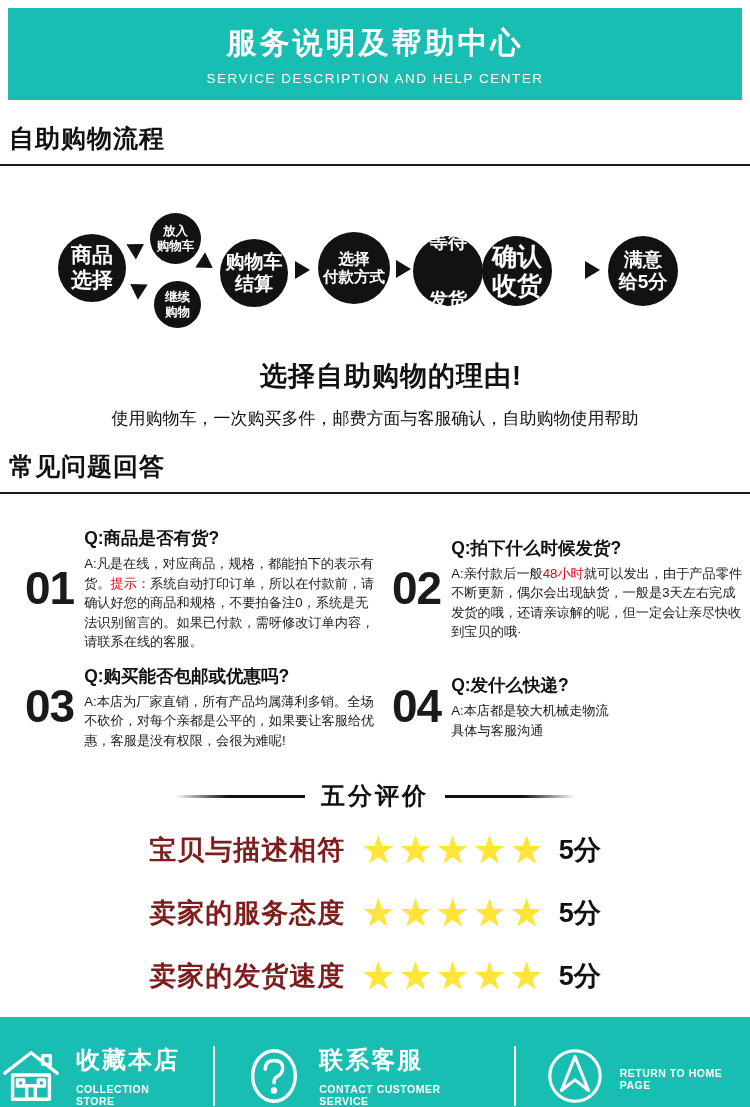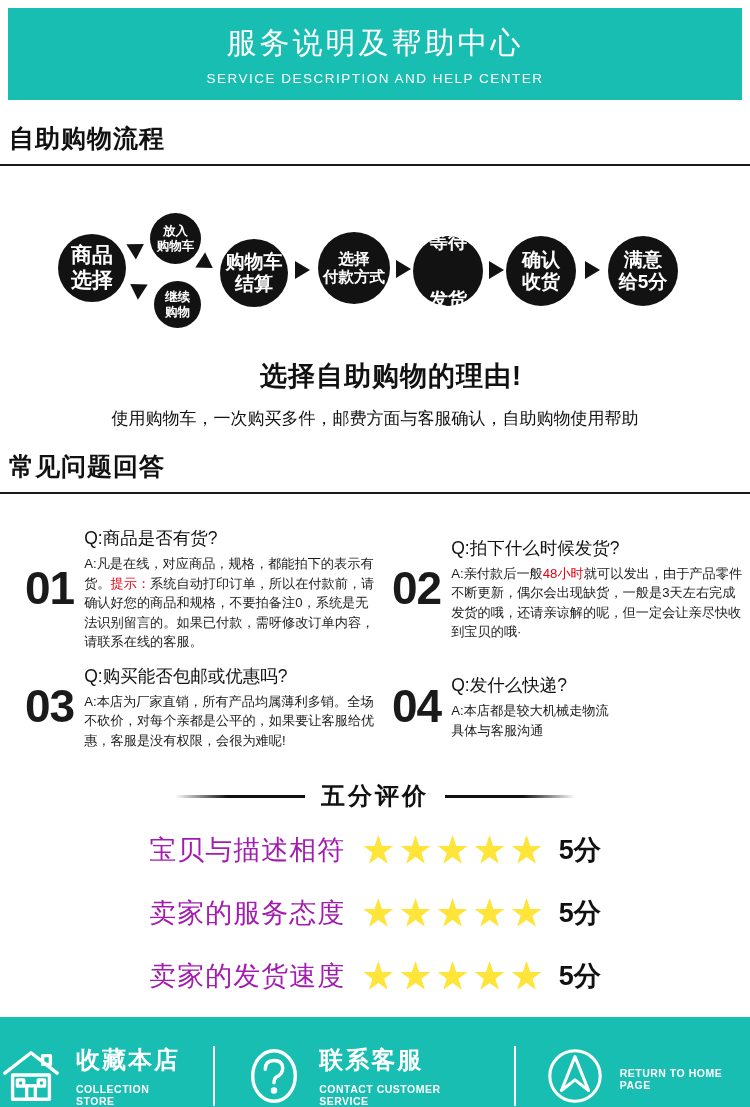--- a/index.html
+++ b/index.html
@@ -3,72 +3,72 @@
 <meta charset="utf-8">
 <style>
   * { box-sizing: border-box; margin: 0; padding: 0; }
   html,body { background:#fff; }
   body { font-family: "Liberation Sans", "DejaVu Sans", sans-serif; }
   .page { position: relative; width: 750px; height: 1107px; background: #fff; overflow: hidden; margin: 0 auto; }
 
   
   .header-band { margin: 8px 8px 0 8px; height: 92px; background: #18BEB2; color:#fff;
     display:flex; flex-direction:column; align-items:center; justify-content:center; }
-  .header-title { font-size: 30px; font-weight: 400; letter-spacing: 3px; text-align: right; }
+  .header-title { font-size: 30px; font-weight: 700; letter-spacing: 3px; text-align: right; }
   .header-sub { font-size: 13.5px; font-weight: 400; letter-spacing: 1.5px; margin-top: 7px; }
 
   
   .section-head { margin-top: 22px; padding: 0 16px 9px 9px; border-bottom: 2px solid #1a1a1a;
     font-size: 25px; font-weight: 600; color:#111; letter-spacing: 1px; }
 
   
   .flow { position: relative; height: 180px; }
   .fcircle { position:absolute; background:#121212; color:#fff; border-radius:50%;
     display:flex; flex-direction:column; align-items:center; justify-content:center;
     text-align:center; font-weight:700; line-height:1.18; }
   .fc1 { left:58px;  top:68px;  width:68px; height:68px; font-size:21px; }
   .fc2 { left:150px; top:47px;  width:51px; height:51px; font-size:12.5px; }
   .fc3 { left:154px; top:115px; width:47px; height:47px; font-size:12.5px; }
   .fc4 { left:220px; top:73px;  width:68px; height:68px; font-size:19px; }
   .fc5 { left:318px; top:66px;  width:72px; height:72px; font-size:15.5px; }
   .fc6 { left:413px; top:70px;  width:70px; height:70px; font-size:19px;gap:36px; }
-  .fc7 { left:506px; top:70px;  width:70px; height:70px; font-size:19px; }
+  .fc7 { left:482px; top:70px;  width:70px; height:70px; font-size:25px; }
   .fc8 { left:608px; top:70px;  width:70px; height:70px; font-size:19px; }
   .farrow { position:absolute; width:0; height:0;
     border-left:15px solid #121212; border-top:9px solid transparent; border-bottom:9px solid transparent; }
   .fa1 { left:130px; top:73px;  transform:rotate(-32deg); }
   .fa2 { left:199px; top:89px;  transform:rotate(33deg); }
   .fa3 { left:129px; top:113px; transform:rotate(213deg); }
   .fa4 { left:295px; top:95px; }
   .fa5 { left:396px; top:94px; }
   .fa6 { left:489px; top:95px; }
   .fa7 { left:585px; top:95px; }
 
   
   .reason-title { margin-top: 12px; text-align:center; font-size: 27px; font-weight: 700; color:#111; letter-spacing:1px;padding-left:32px; }
   .reason-sub { margin-top: 13px; text-align:center; font-size: 17px; color:#111; }
 
   
   .faq-head { margin-top: 20px; }
   .faq-grid { margin: 32px 5px 0 25px; display:grid; grid-template-columns: 1fr 1fr; column-gap: 14px; row-gap: 12px; }
   .qa-item { display:flex; align-items:center; }
   .qa-num { font-size: 46px; font-weight: 700; color:#1a1a1a; line-height: 0.95; margin-right: 10px; letter-spacing:-1px; }
-  .qa-question { font-size: 17.5px; font-weight: 400; color:#111; margin-bottom: 4px; }
+  .qa-question { font-size: 17.5px; font-weight: 700; color:#111; margin-bottom: 4px; }
   .qa-answer { font-size: 13.2px; color:#1c1c1c; line-height: 1.48; max-width: 302px; white-space: pre-line; }
   .qa-red { color: #E60012; }
 
   
   .rating-head { margin-top: 30px; display:flex; align-items:center; justify-content:center; gap: 16px; }
   .rating-title { font-size: 24px; font-weight: 700; color:#111; letter-spacing: 3px; }
   .rline { width: 130px; height: 3px; }
   .rline-l { background: linear-gradient(to left, #111 60%, rgba(17,17,17,0)); }
   .rline-r { background: linear-gradient(to right, #111 60%, rgba(17,17,17,0)); }
   .rating-rows { margin-top: 10px; }
   .rating-row { display:flex; align-items:center; justify-content:center; height: 50px; margin-top: 13px; }
-  .rating-label { font-size: 27px; font-weight: 400; color:#a21caf; letter-spacing:1px; }
+  .rating-label { font-size: 27px; font-weight: 700; color:#7f1d1d; letter-spacing:1px; }
   .rating-stars { font-size: 38px; color: #FFE43A; letter-spacing: 3px; margin: 0 12px 0 16px; line-height:1;
     text-shadow: 0 0 0 #FFE43A; }
   .rating-score { font-size: 27px; font-weight: 700; color:#111; }
 
   
   .footer { margin-top: 16px; height: 117px; background:#18BEB2; display:flex; align-items:center; justify-content:center; }
   .footer-item { display:flex; align-items:center; cursor:pointer; }
   .footer-icon { width: 62px; height: 62px; margin-right: 14px; flex: none; }
   .footer-zh { font-size: 24px; font-weight: 700; color:#fff; letter-spacing: 2px; }
   .footer-en { font-size: 10.5px; font-weight: 700; color:#fff; letter-spacing: 0.5px; margin-top: 7px; }

